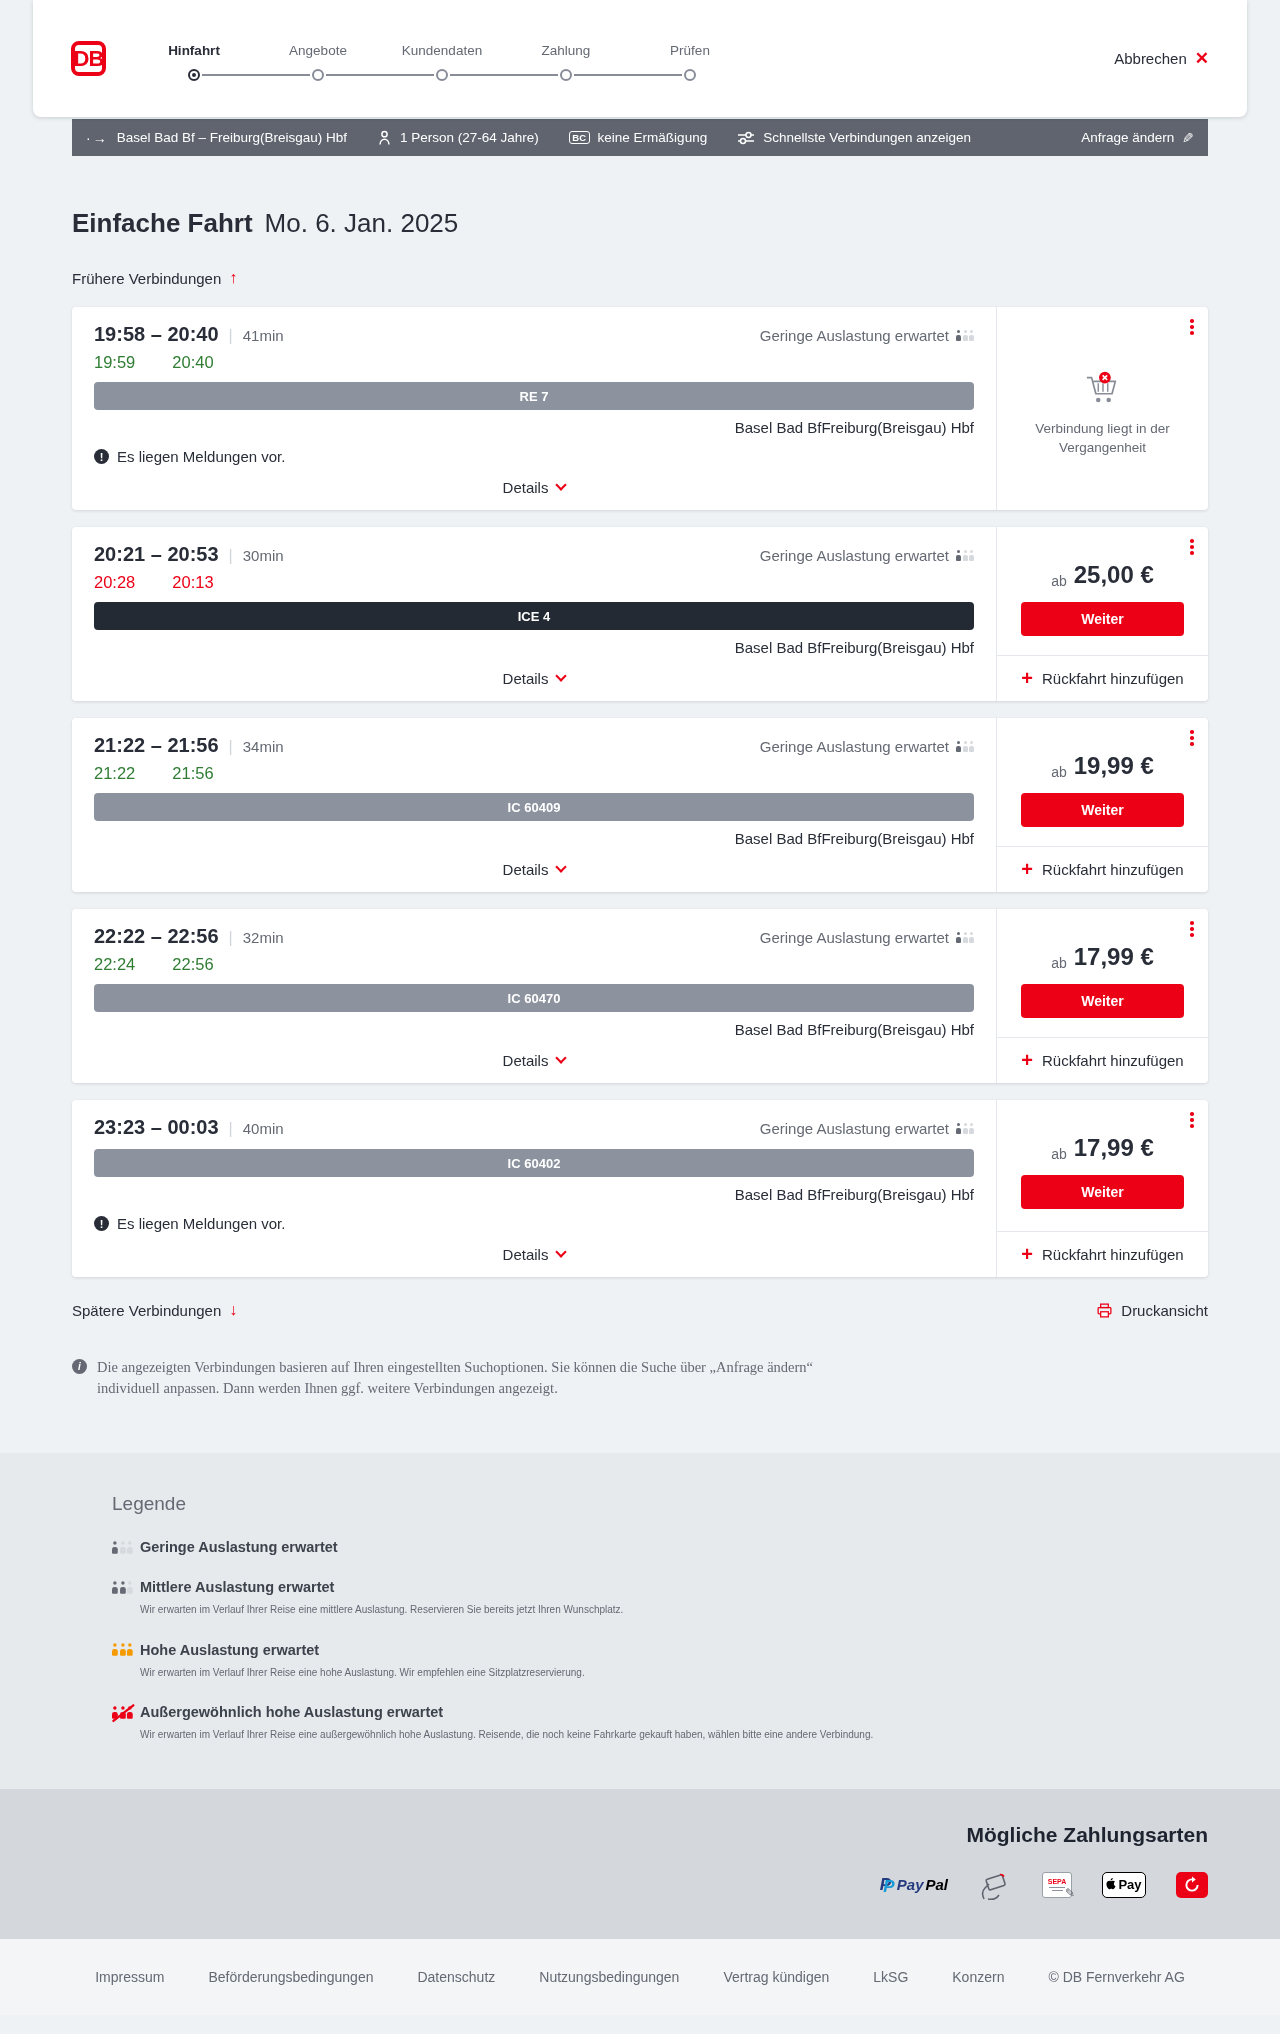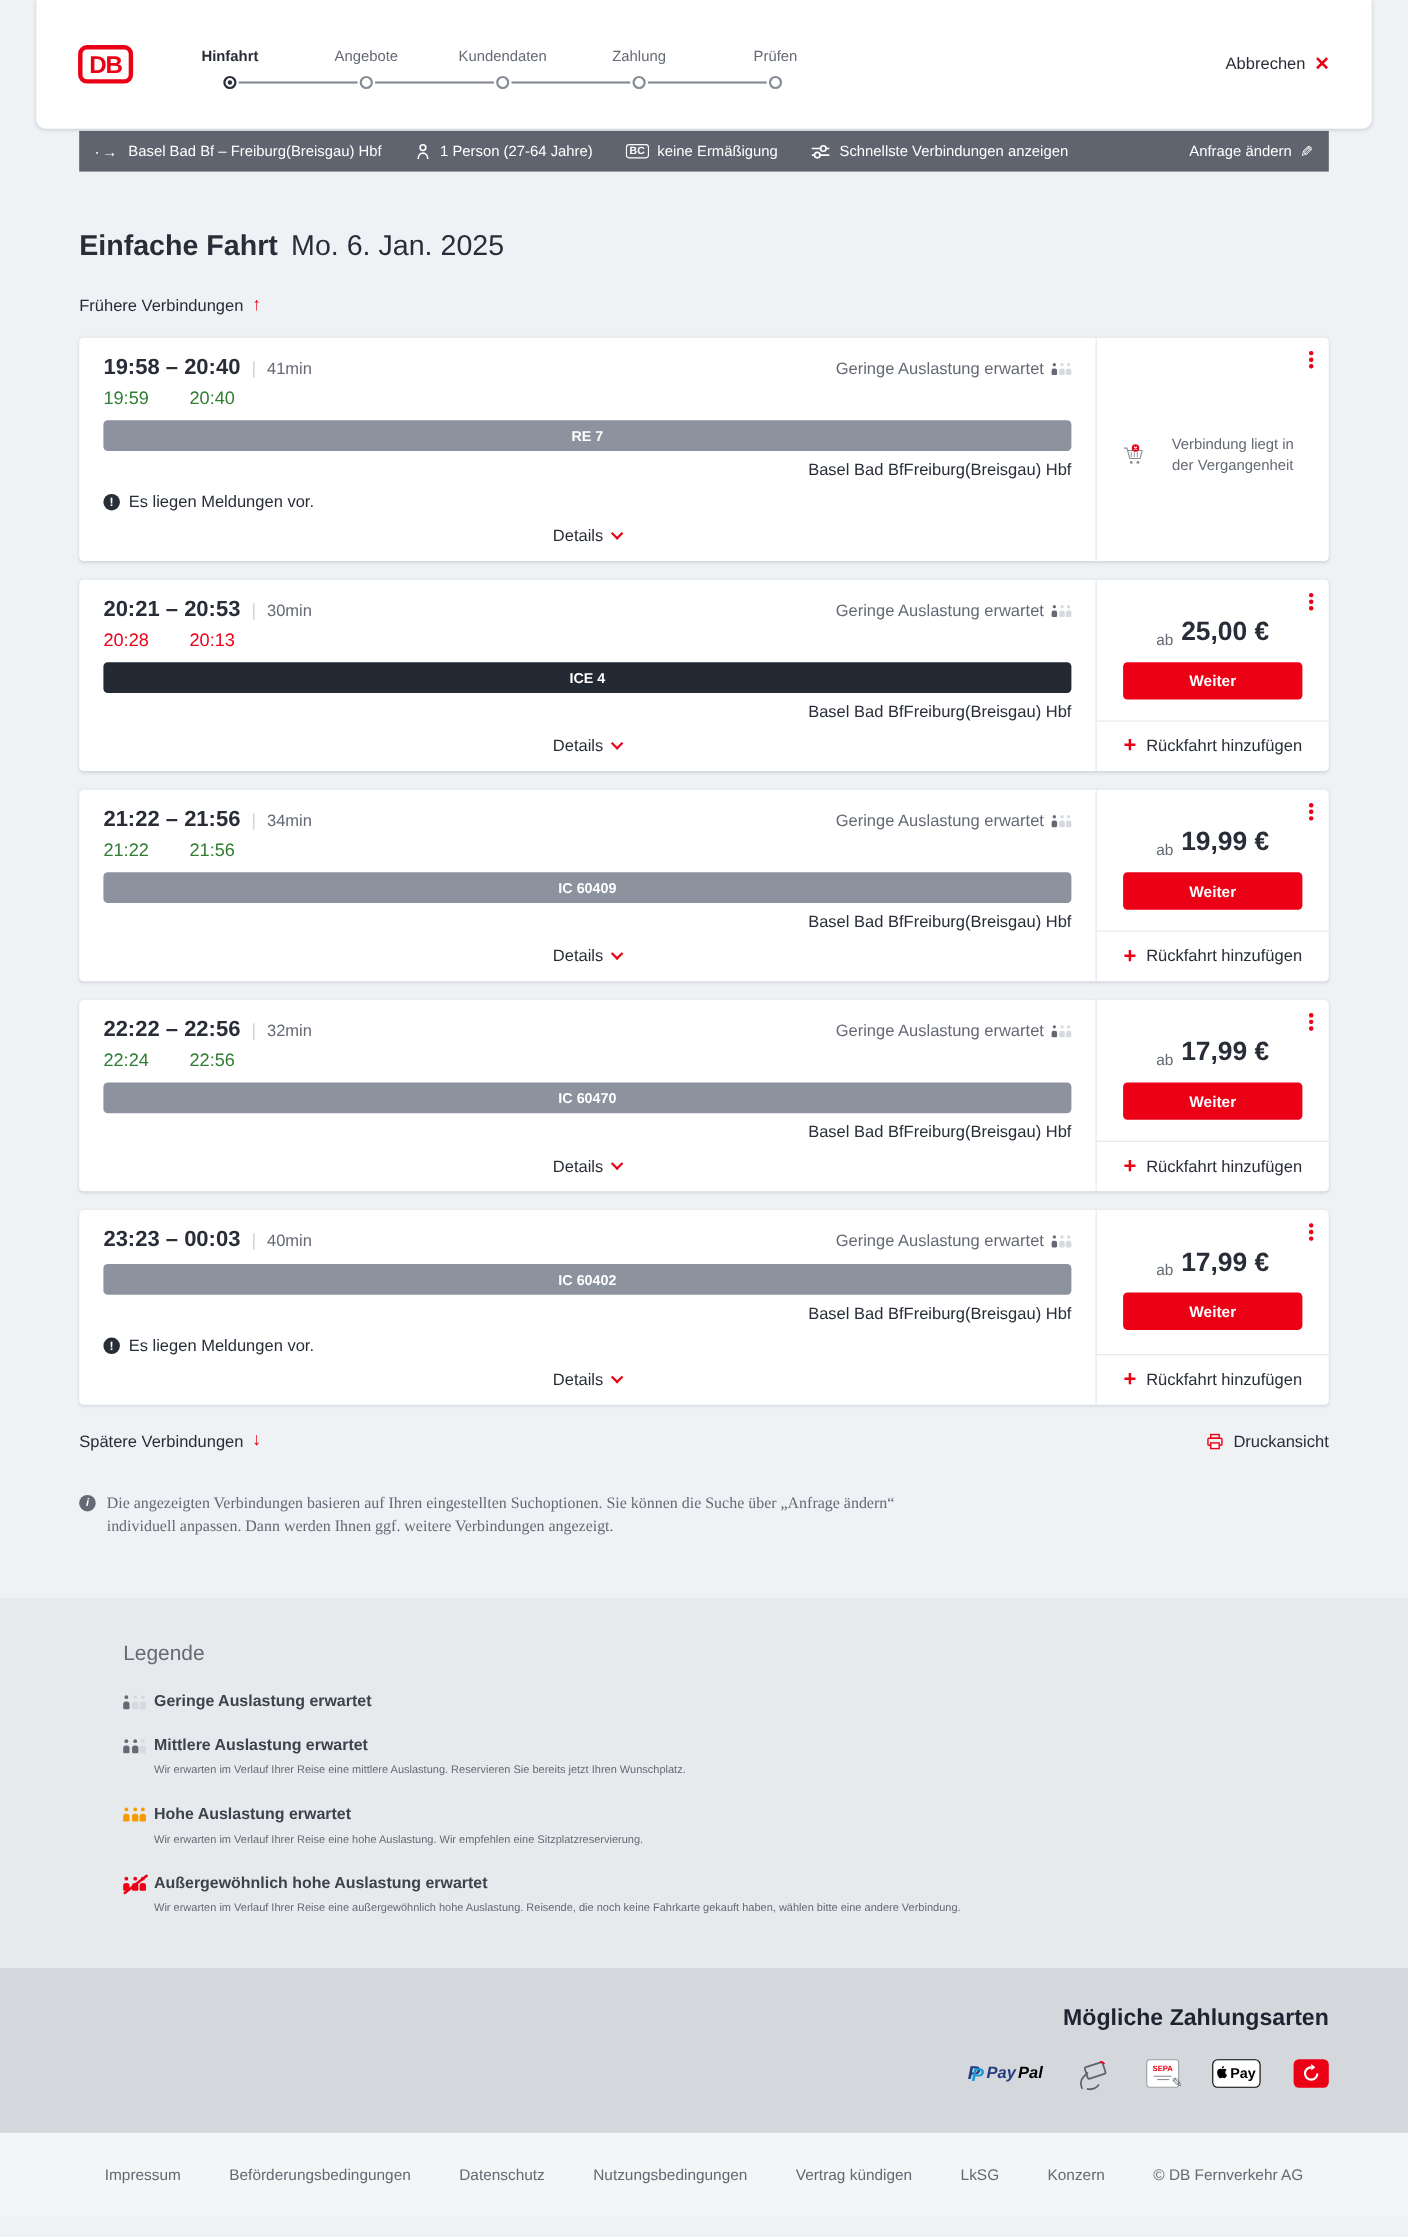--- a/index.html
+++ b/index.html
@@ -14,21 +14,21 @@
 
   
   .app-header {
     margin:0 33px; height:117px; background:#fff;
     border-radius:0 0 8px 8px;
     box-shadow:0 1px 4px rgba(40,45,55,.18);
     display:flex; align-items:center; padding:0 38px;
     position:relative; z-index:2;
   }
   .db-logo {
-    width:50px; height:35px; border:4.5px solid #ec0016; border-radius:8px;
+    width:35px; height:35px; border:4.5px solid #ec0016; border-radius:8px;
     color:#ec0016; font-weight:bold; font-size:22px; letter-spacing:-1px;
     display:flex; align-items:center; justify-content:center;
   }
   .stepper { display:flex; margin-left:26px; margin-top:6px; }
   .step { width:124px; text-align:center; position:relative; }
   .step-label { font-size:13.5px; color:#646973; line-height:18px; white-space:nowrap; }
   .step.active .step-label { color:#282d37; font-weight:bold; }
   .dot {
     width:12px; height:12px; margin:9px auto 0; border-radius:50%;
     background:#fff; border:2px solid #878c96; position:relative; z-index:1;
@@ -112,21 +112,21 @@
 
   .details-row { margin-top:auto; padding-top:14px; display:flex; justify-content:center; }
   .details-btn { display:flex; align-items:center; gap:9px; font-size:15px; color:#282d37; }
   .chev { width:8px; height:8px; border-left:2px solid #ec0016; border-bottom:2px solid #ec0016; transform:rotate(-45deg); margin-top:-5px; }
 
   .card-side { width:212px; border-left:1px solid #e4e7eb; display:flex; flex-direction:column; }
   .kebab { align-self:flex-end; padding:12px 14px 4px; display:flex; flex-direction:column; gap:2.5px; }
   .kebab i { width:3.6px; height:3.6px; border-radius:50%; background:#ec0016; }
 
   .side-body { flex:1; display:flex; flex-direction:column; }
-  .past-box { flex:1; display:flex; flex-direction:row; align-items:center; justify-content:center; gap:12px; padding:0 22px 21px; text-align:center; }
+  .past-box { flex:1; display:flex; flex-direction:column; align-items:center; justify-content:center; gap:12px; padding:0 22px 21px; text-align:center; }
   .past-text { font-size:13.5px; color:#646973; line-height:1.4; }
 
   .buy-box { padding:2px 24px 0; text-align:center; }
   .price-line { display:flex; justify-content:center; align-items:flex-end; gap:7px; }
   .price-line .ab { font-size:14px; color:#646973; }
   .price-line .amount { font-size:24px; font-weight:bold; }
   .weiter-btn {
     margin-top:13px; width:100%; height:34px; background:#ec0016; color:#fff;
     font-size:14px; font-weight:bold; border-radius:4px;
   }

